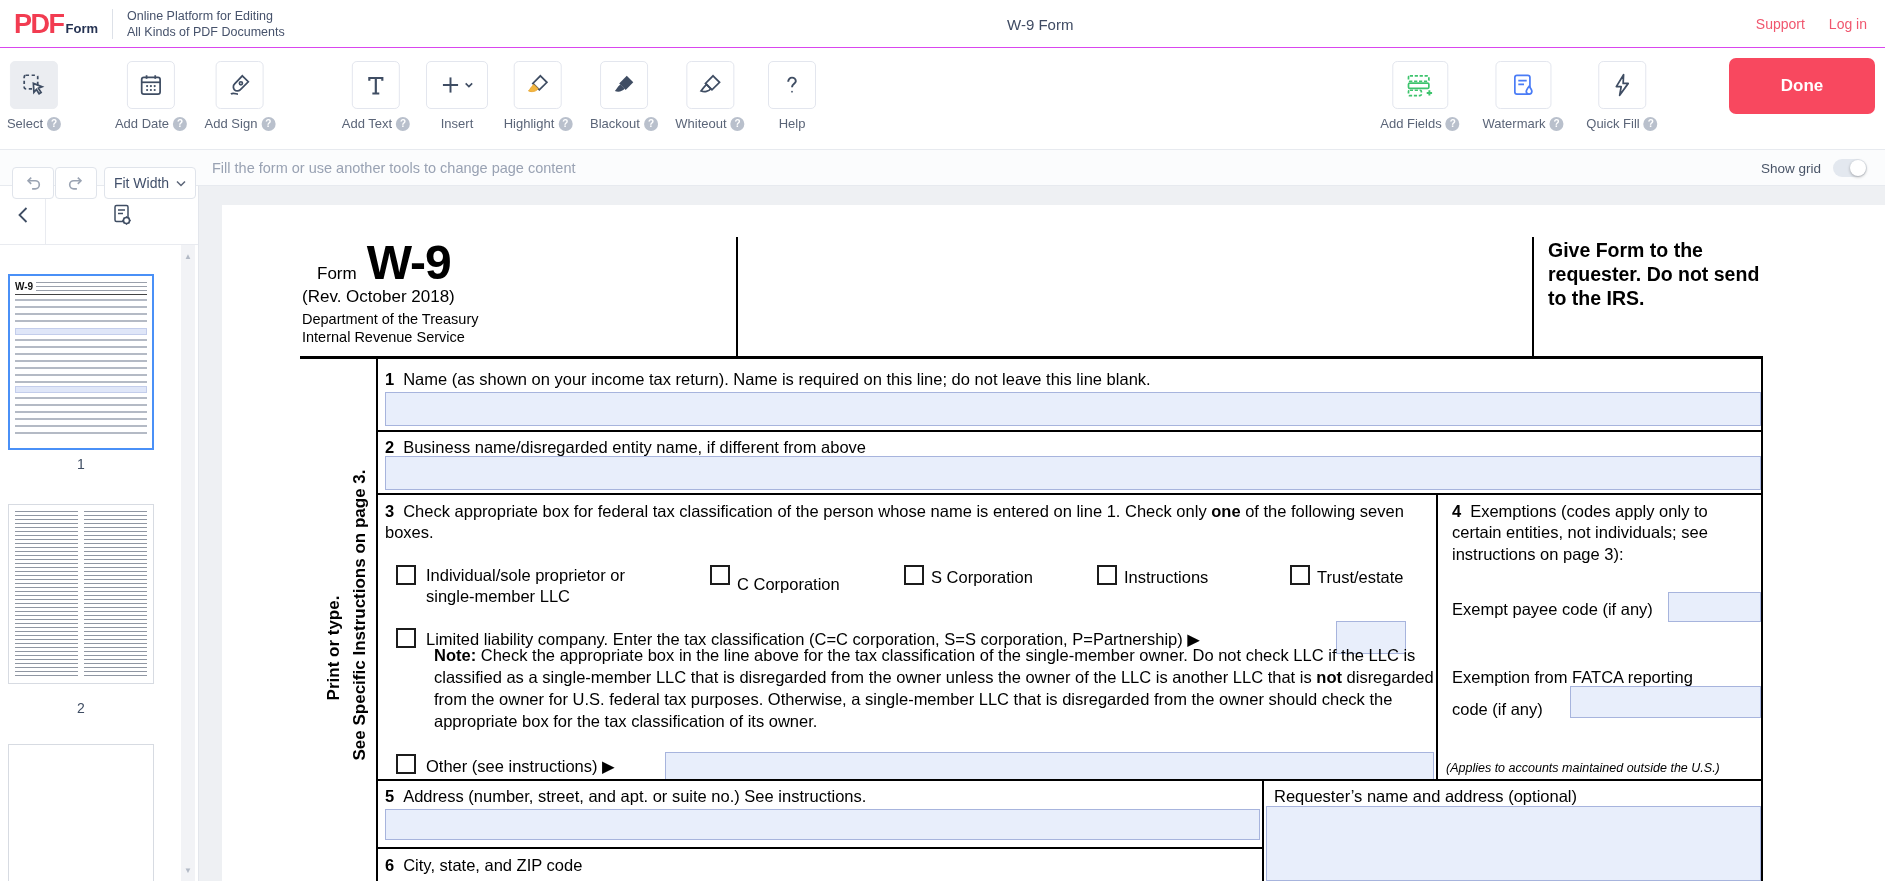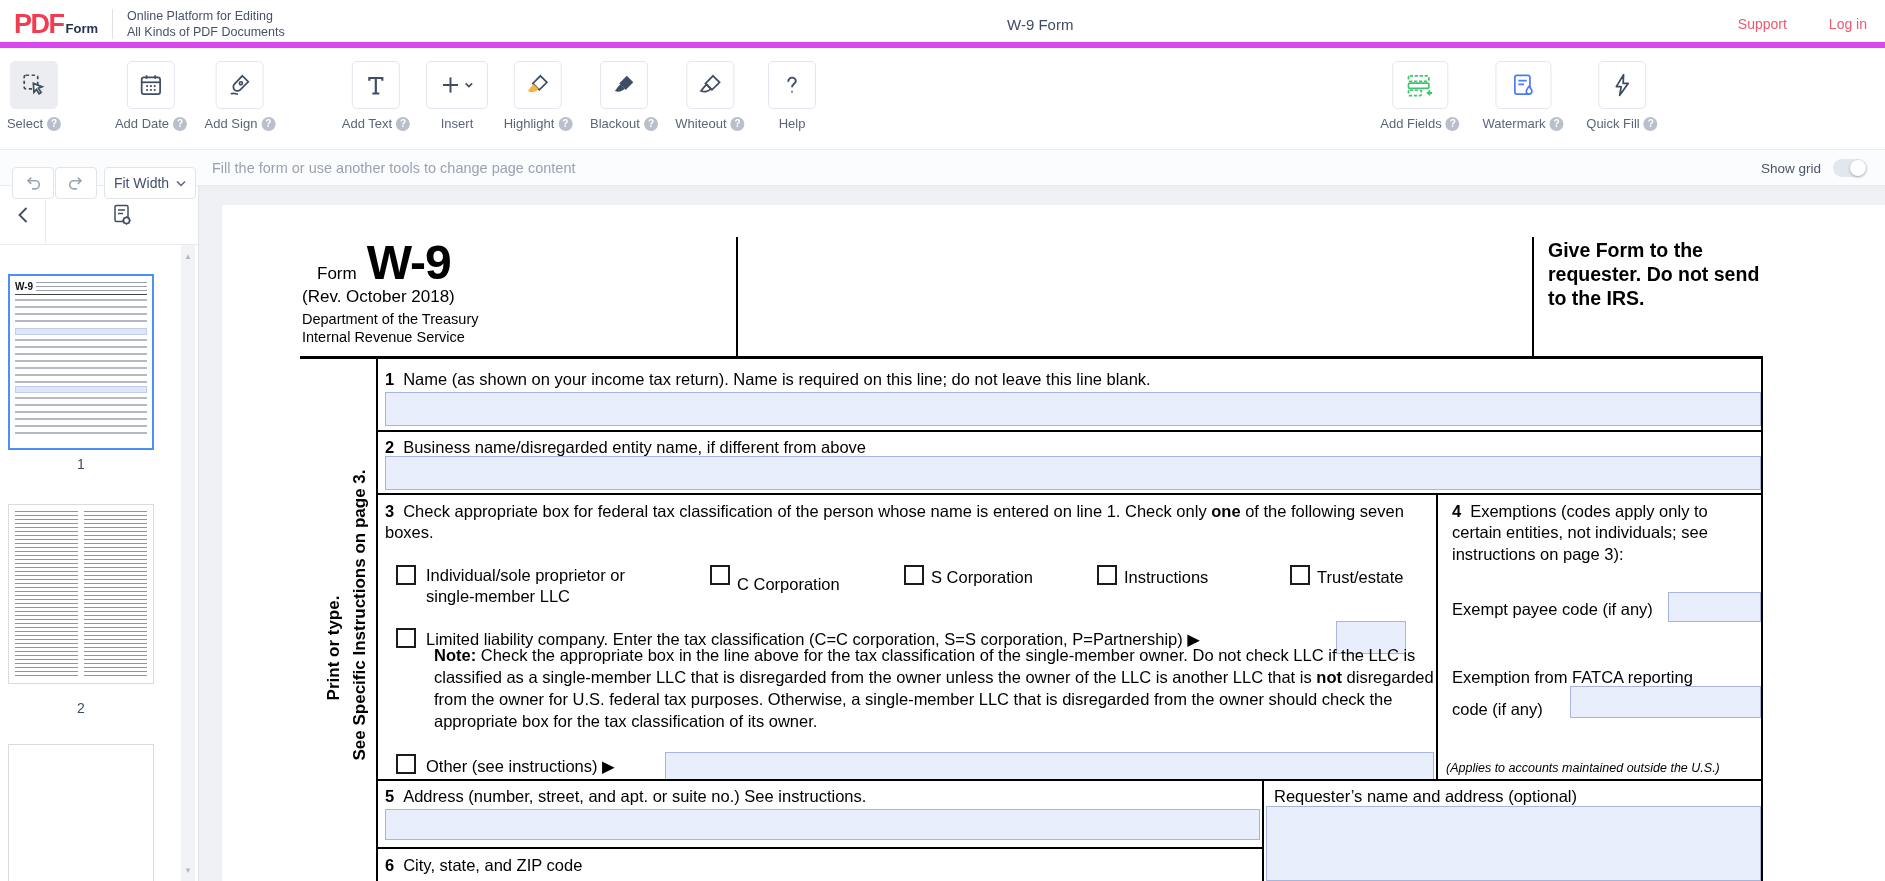--- a/index.html
+++ b/index.html
@@ -1,30 +1,30 @@
 <!DOCTYPE html>
 <html><head>
 <meta charset="utf-8">
 <style>
   * { box-sizing: border-box; margin: 0; padding: 0; }
   html,body { width:1885px; height:881px; overflow:hidden; background:#eef0f3;
     font-family:"Liberation Sans", sans-serif; }
 
   
   .app-header{position:absolute;top:0;left:0;width:1885px;height:48px;background:#fff;
-    border-bottom:6px solid #d946ef;z-index:30;}
+    border-bottom:1px solid #d946ef;z-index:30;}
   .brand{position:absolute;left:14px;top:0;height:48px;display:flex;align-items:center;}
   .logo{display:flex;align-items:baseline;}
   .logo-pdf{font-size:27px;font-weight:800;color:#f23c51;letter-spacing:-1.5px;}
   .logo-liner{font-size:13px;font-weight:700;color:#253252;margin-left:2px;}
   .logo-divider{width:1px;height:30px;background:#dde1e8;margin:0 14px;}
   .tagline{font-size:12.5px;color:#46526b;line-height:1.3;}
   .doc-title{position:absolute;left:1007px;top:0;height:48px;display:flex;align-items:center;
     font-size:15px;color:#3f4b63;}
-  .header-links{position:absolute;right:18px;top:0;height:48px;display:flex;align-items:center;gap:42px;}
+  .header-links{position:absolute;right:18px;top:0;height:48px;display:flex;align-items:center;gap:24px;}
   .header-links span{font-size:14px;color:#f0566e;cursor:pointer;}
 
   
   .toolbar{position:absolute;top:48px;left:0;width:1885px;height:102px;background:#fff;
     border-bottom:1px solid #e7eaef;z-index:25;}
   .tool{position:absolute;top:13px;display:flex;flex-direction:column;align-items:center;
     transform:translateX(-50%);cursor:pointer;}
   .tool .btn{width:48px;height:48px;border:1px solid #e3e6ee;border-radius:5px;background:#fff;
     display:flex;align-items:center;justify-content:center;}
   .tool.active .btn{background:#ebedf1;border-color:#ebedf1;}
@@ -314,20 +314,21 @@
           <path d="M13.2 2.5 L6.5 13.5 H11 L9.6 21.5 L17.5 10.5 H12.8 Z"></path>
         </svg>
       </span>
     </div>
     <div class="lbl">
         <span>Quick Fill</span>
         <span class="qbadge">?</span>
       </div>
   </div>
 
+  <button class="done-btn">Done</button>
 </div>
 
 <div class="subbar">
   <div class="mini-btn undo">
     <span>
       <svg width="20" height="18" viewBox="0 0 22 20" fill="none" stroke="#9aa3b2" stroke-width="1.8">
         <path d="M6 7.5 H13.5 A4.5 4.5 0 1 1 13.5 16.5 H10"></path>
         <polyline points="9,4 5.5,7.5 9,11"></polyline>
       </svg>
     </span>

